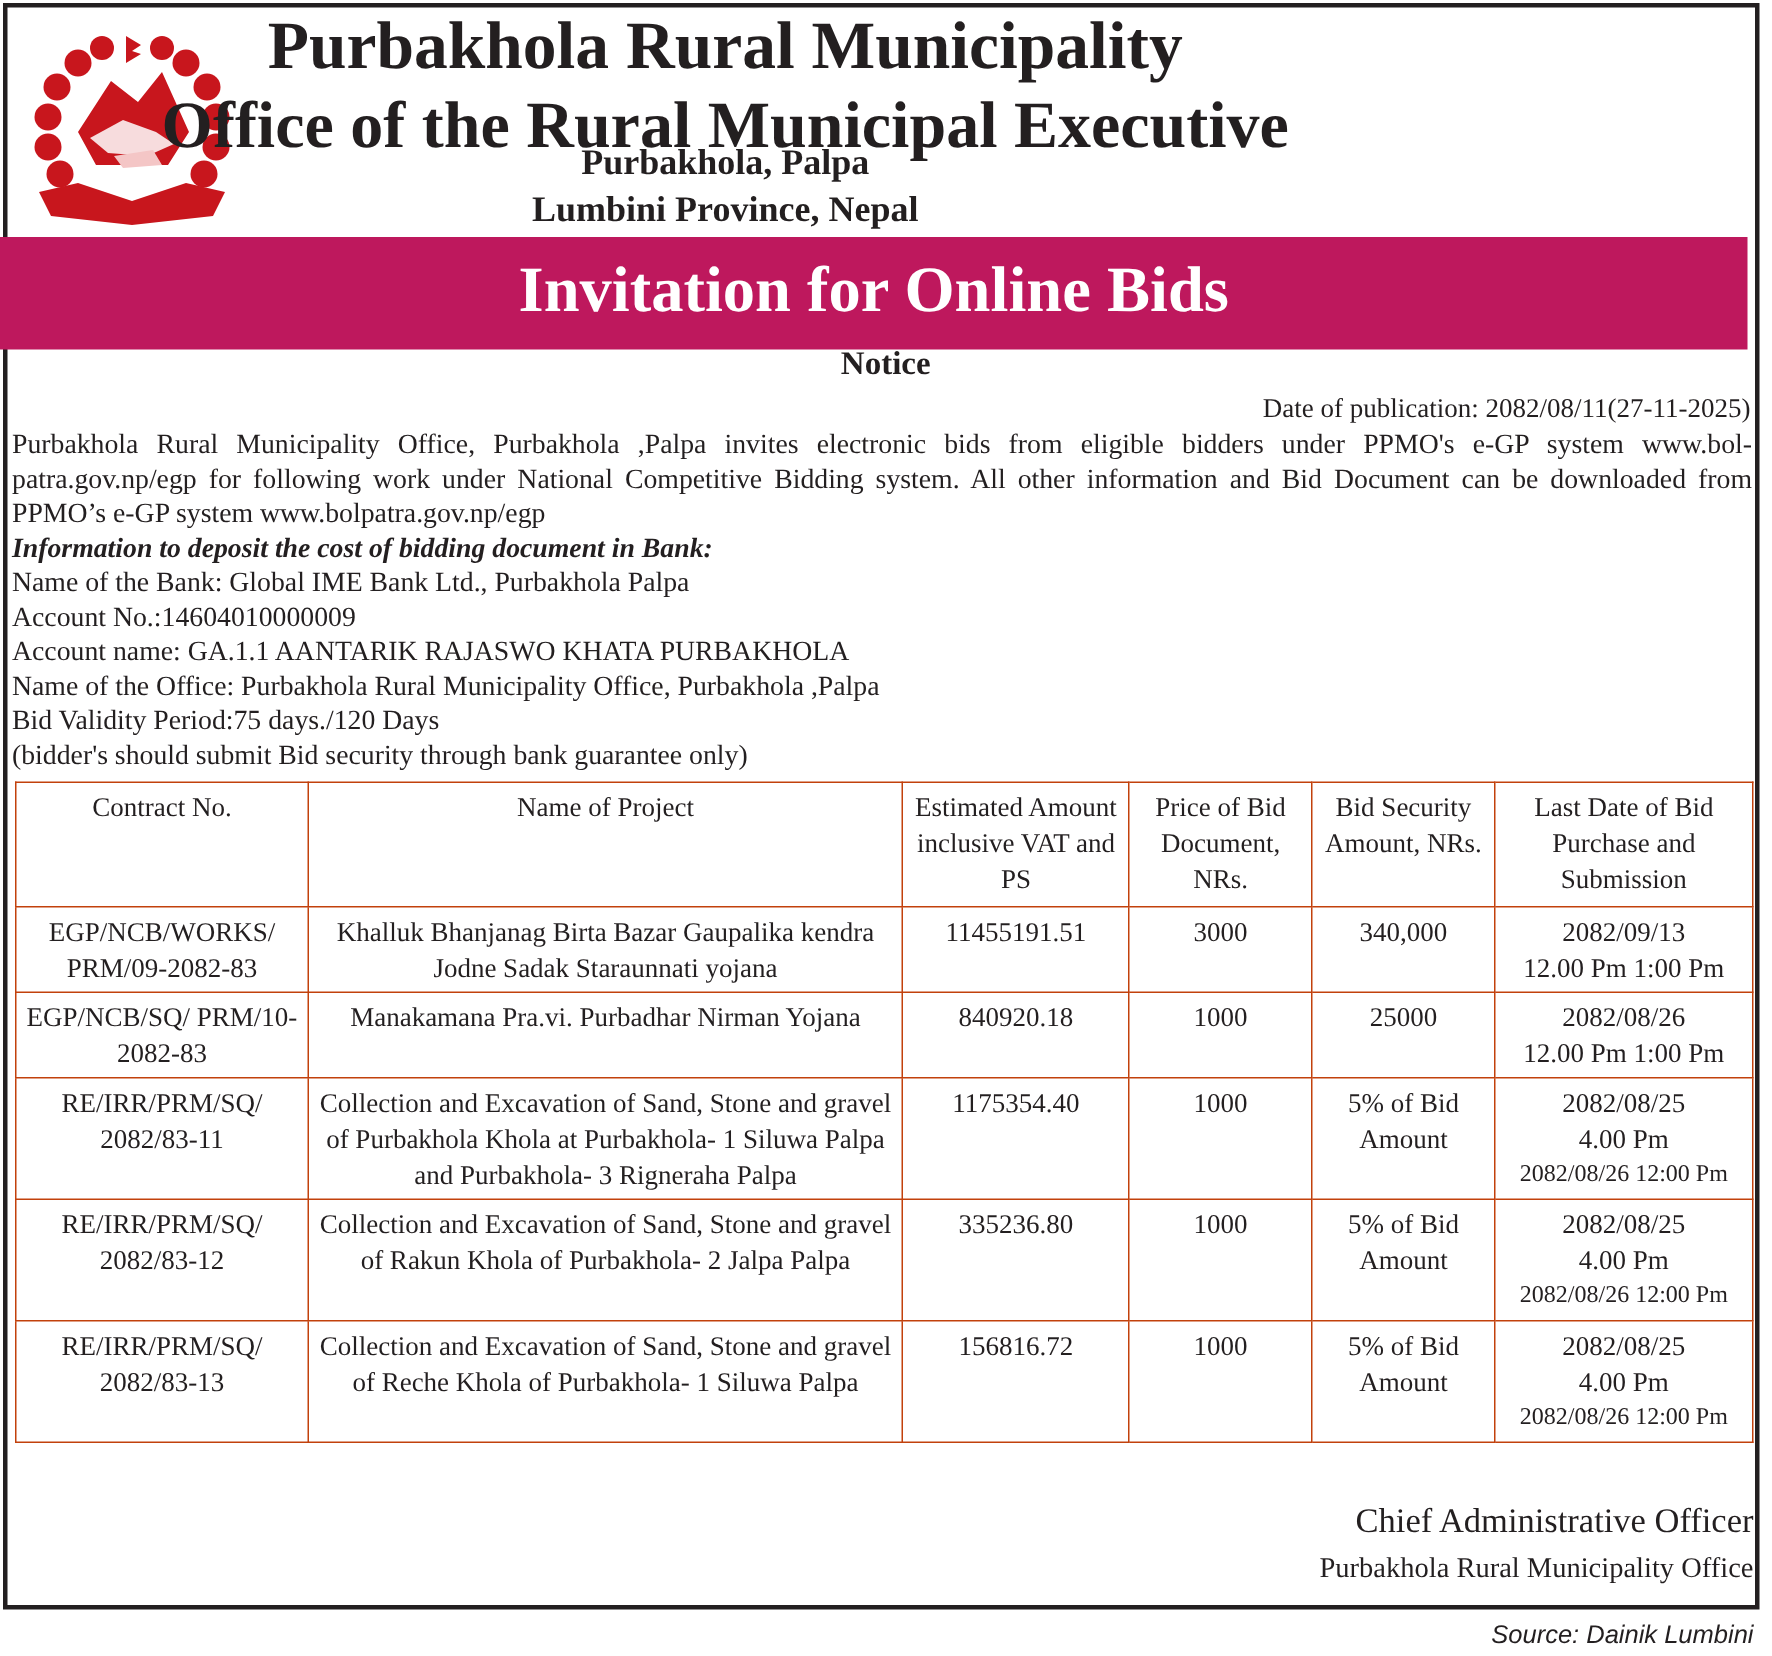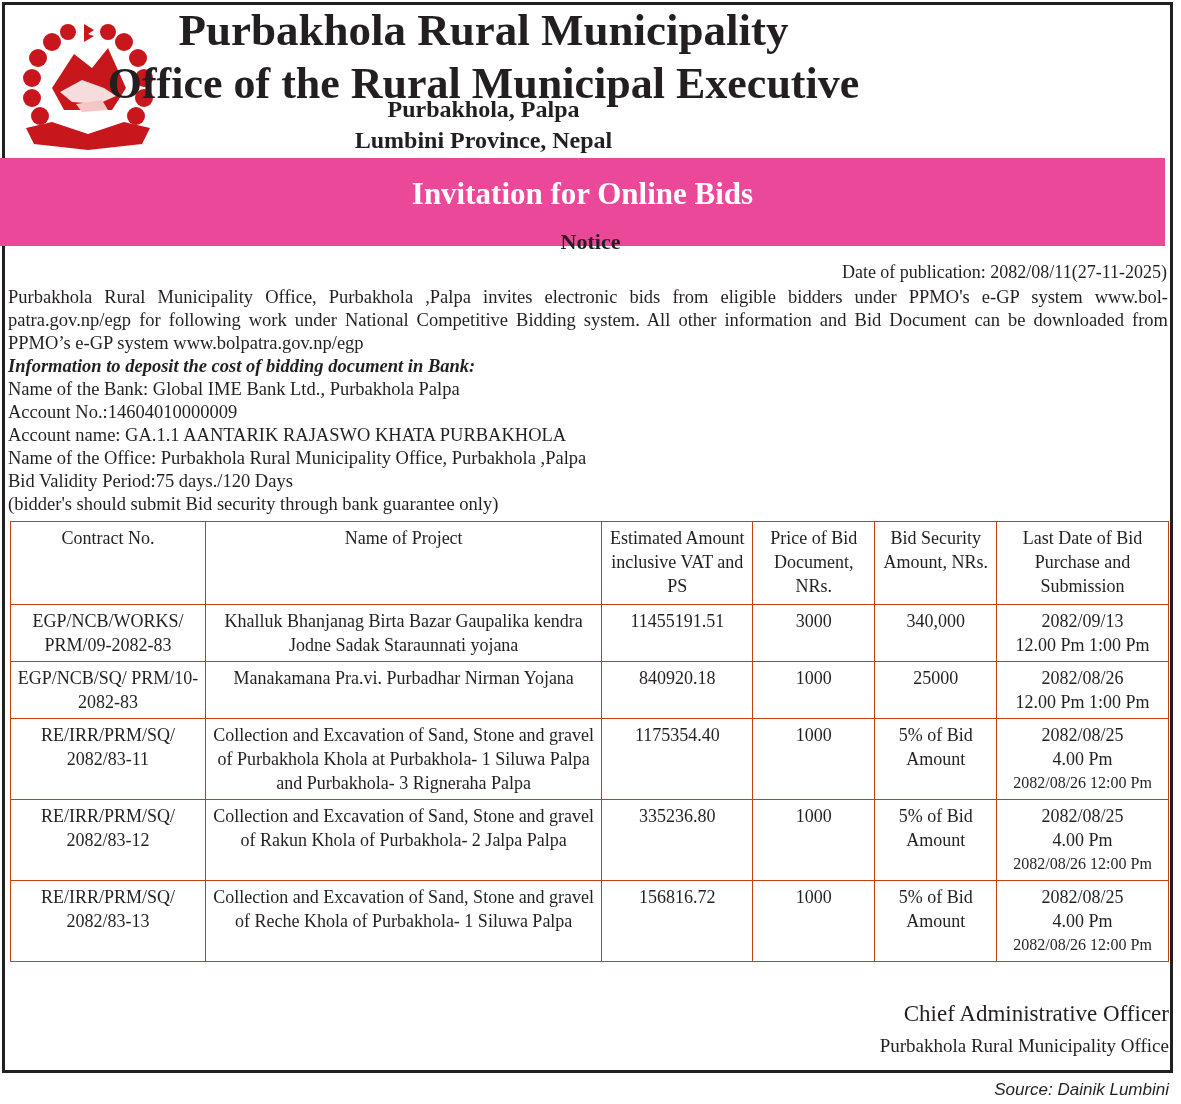--- a/index.html
+++ b/index.html
@@ -5,21 +5,21 @@
   html,body{margin:0;padding:0;background:#fff;}
   body{width:1181px;height:1104px;position:relative;overflow:hidden;font-family:"Liberation Serif","DejaVu Serif",serif;color:#231f20;}
   .frame{position:absolute;left:2px;top:2px;width:1171px;height:1071px;border:3px solid #231f20;box-sizing:border-box;}
   .header{position:absolute;left:0;top:0;width:1165px;height:158px;}
   .emblem{position:absolute;left:12px;top:18px;width:152px;height:134px;}
   .h-title{position:absolute;left:0;width:967px;text-align:center;font-weight:bold;}
   .t1{top:4px;font-size:45px;}
   .t2{top:58px;font-size:44px;}
   .t3{top:96px;font-size:24px;}
   .t4{top:127px;font-size:24px;}
-  .band{position:absolute;left:0;top:158px;width:1165px;height:88px;background:#ec4899;color:#fff;text-align:center;font-weight:bold;font-size:31px;line-height:72px;}
+  .band{position:absolute;left:0;top:158px;width:1165px;height:75px;background:#be185d;color:#fff;text-align:center;font-weight:bold;font-size:43px;line-height:72px;}
   .notice{position:absolute;top:229px;left:0;width:1181px;text-align:center;font-weight:bold;font-size:22px;}
   .pubdate{position:absolute;top:262px;right:14px;font-size:18px;}
   .body-text{position:absolute;left:8px;top:286px;width:1160px;font-size:18.5px;line-height:23px;}
   .body-text p{margin:0;}
   .justify{text-align:justify;text-align-last:left;}
   .bi{font-weight:bold;font-style:italic;}
   table{position:absolute;left:10px;top:521px;width:1159px;border-collapse:collapse;font-size:18px;line-height:24px;}
   td,th{border:1px solid #c2410c;text-align:center;vertical-align:top;padding:4px 4px 4px 4px;font-weight:normal;}
   th{height:74px;}
   .small{font-size:16px;}

